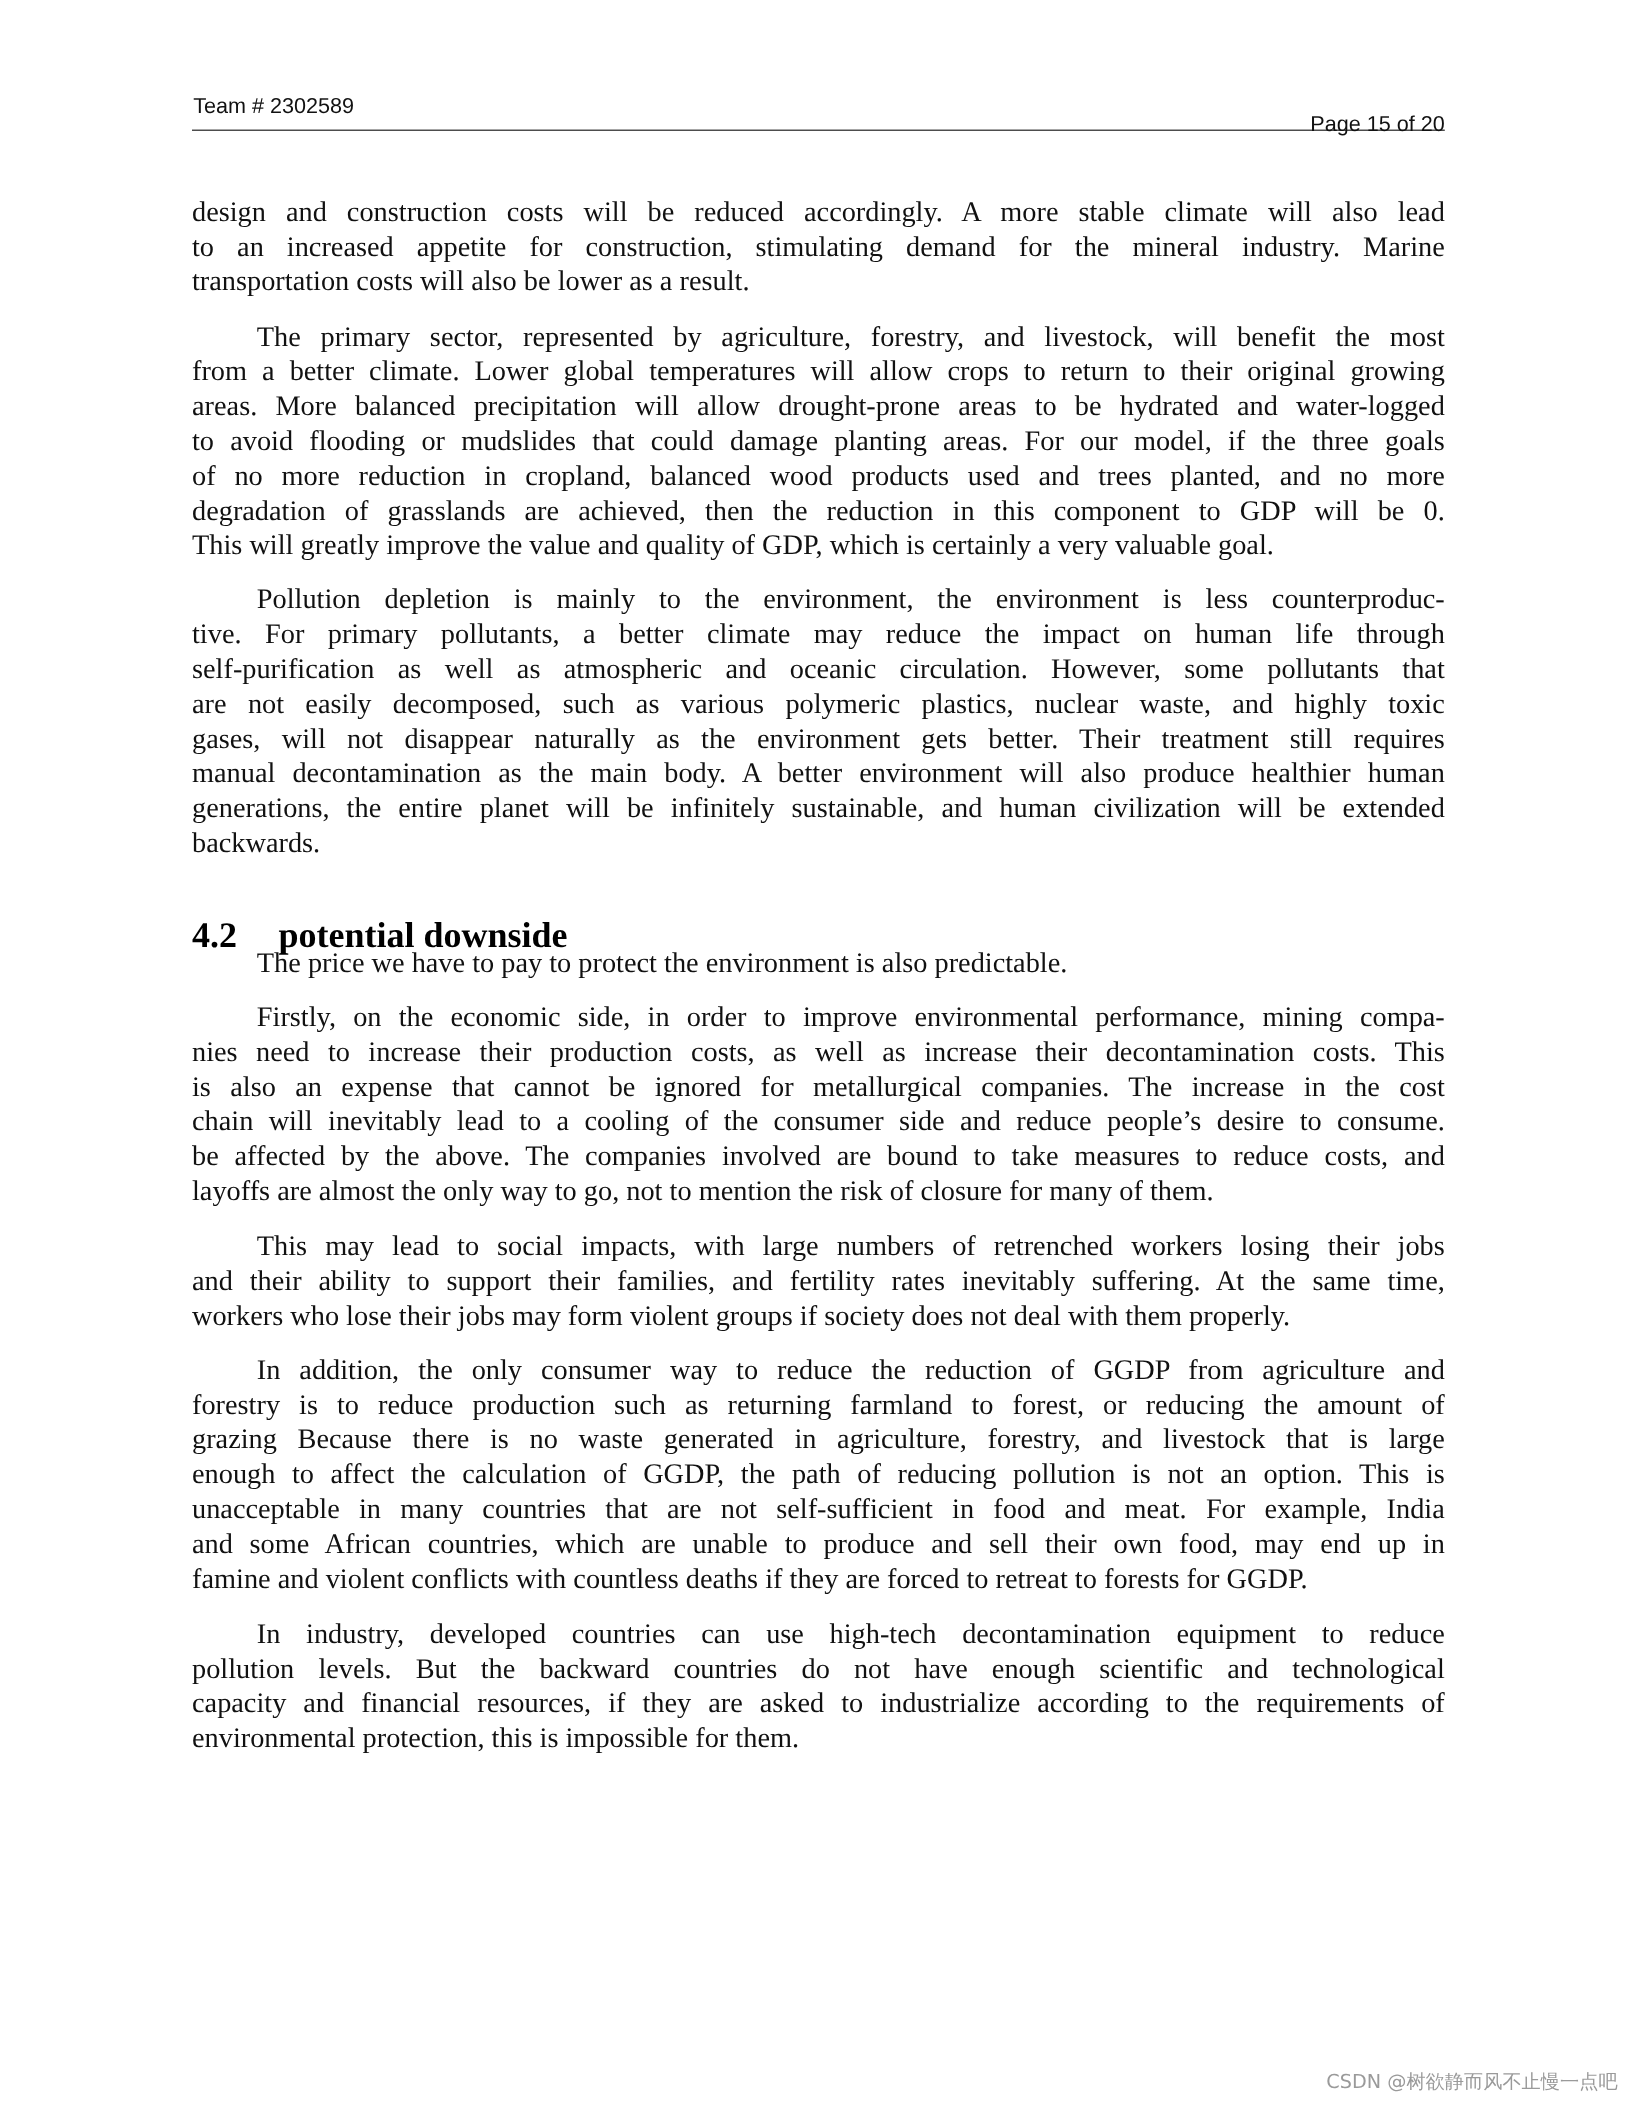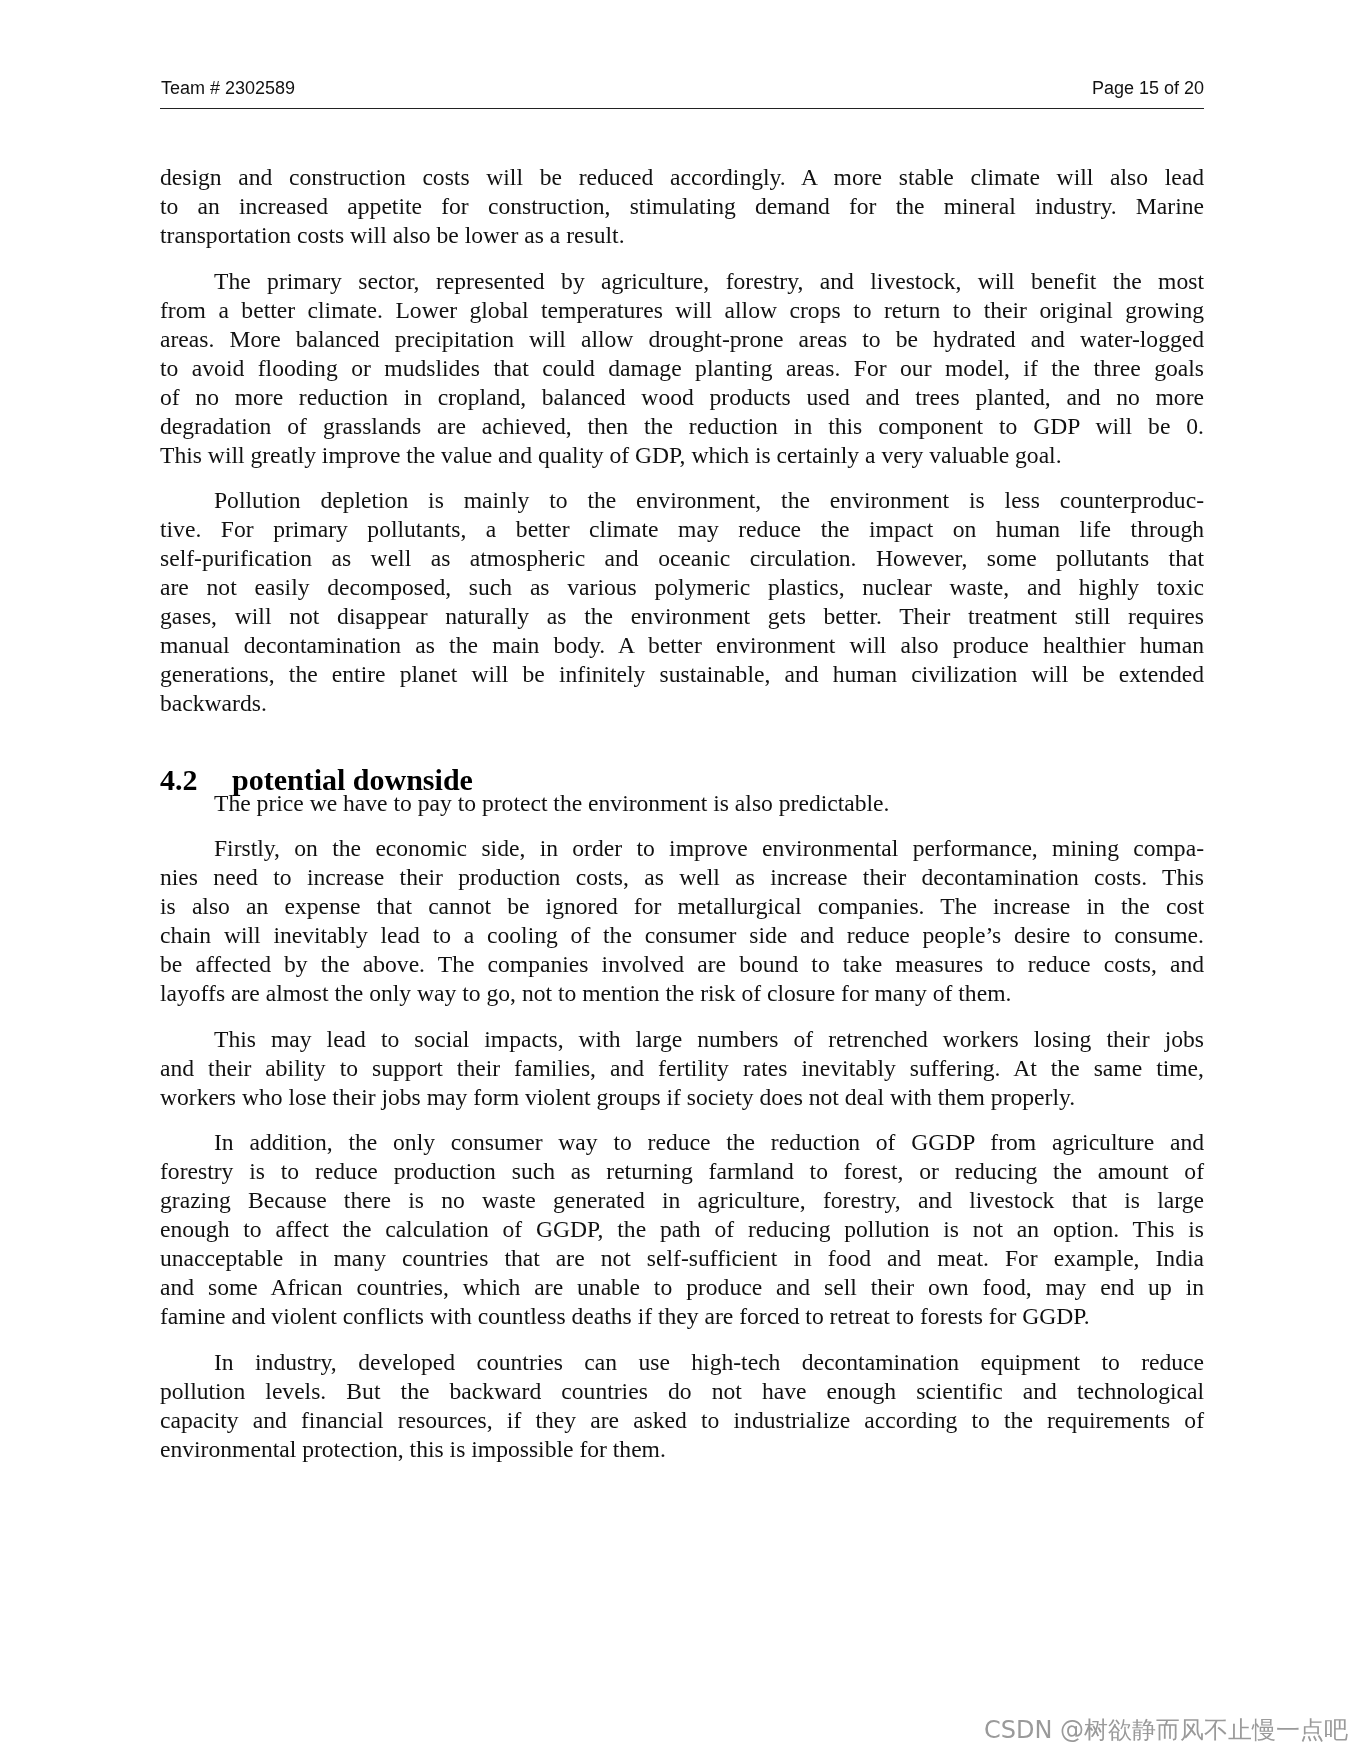--- a/index.html
+++ b/index.html
@@ -4,37 +4,37 @@
   <style>
     html, body { margin: 0; padding: 0; background: #ffffff; }
     body { width: 1360px; height: 1760px; position: relative; overflow: hidden; }
     .page { position: absolute; left: 0; top: 0; width: 1360px; height: 1760px; background: #ffffff; }
     .header {
       position: absolute; left: 160px; top: 78px; width: 1044px; height: 30px;
       border-bottom: 1.5px solid #222; font-family: "Liberation Sans", sans-serif;
       font-size: 18px; color: #111;
     }
     .header .left { position: absolute; left: 1px; top: 0; }
-    .header .right { position: absolute; right: 0; top: 0; margin-left: 16px; }
+    .header .right { position: absolute; right: 0; top: 15px; margin-left: 16px; }
     .body {
       position: absolute; left: 160px; top: 163px; width: 1044px;
       font-family: "Liberation Serif", serif; font-size: 23.6px; color: #111;
     }
     .para { margin: 0 0 16.5px 0; }
     .line { display: block; height: 29px; line-height: 29px; white-space: nowrap; text-align: justify; text-align-last: justify; }
     .line.last { text-align-last: left; }
     .indent { padding-left: 54px; }
     .section-heading {
       font-family: "Liberation Serif", serif; font-weight: bold; font-size: 30px;
       height: 42px; line-height: 42px; margin: 8px 0 12px 0; color: #000;
     }
     .section-heading .num { display: inline-block; width: 72px; margin-top: 24px; }
     .watermark {
       position: absolute; right: 12px; bottom: 14px; font-family: "DejaVu Sans", sans-serif;
-      font-size: 24px; color: #9a9a9a;
+      font-size: 16px; color: #9a9a9a;
     }
   </style>
 </head>
 <body>
 
 <div class="page">
   <div class="header">
     <span class="left">Team # 2302589</span>
     <span class="right">Page 15 of 20</span>
   </div>

